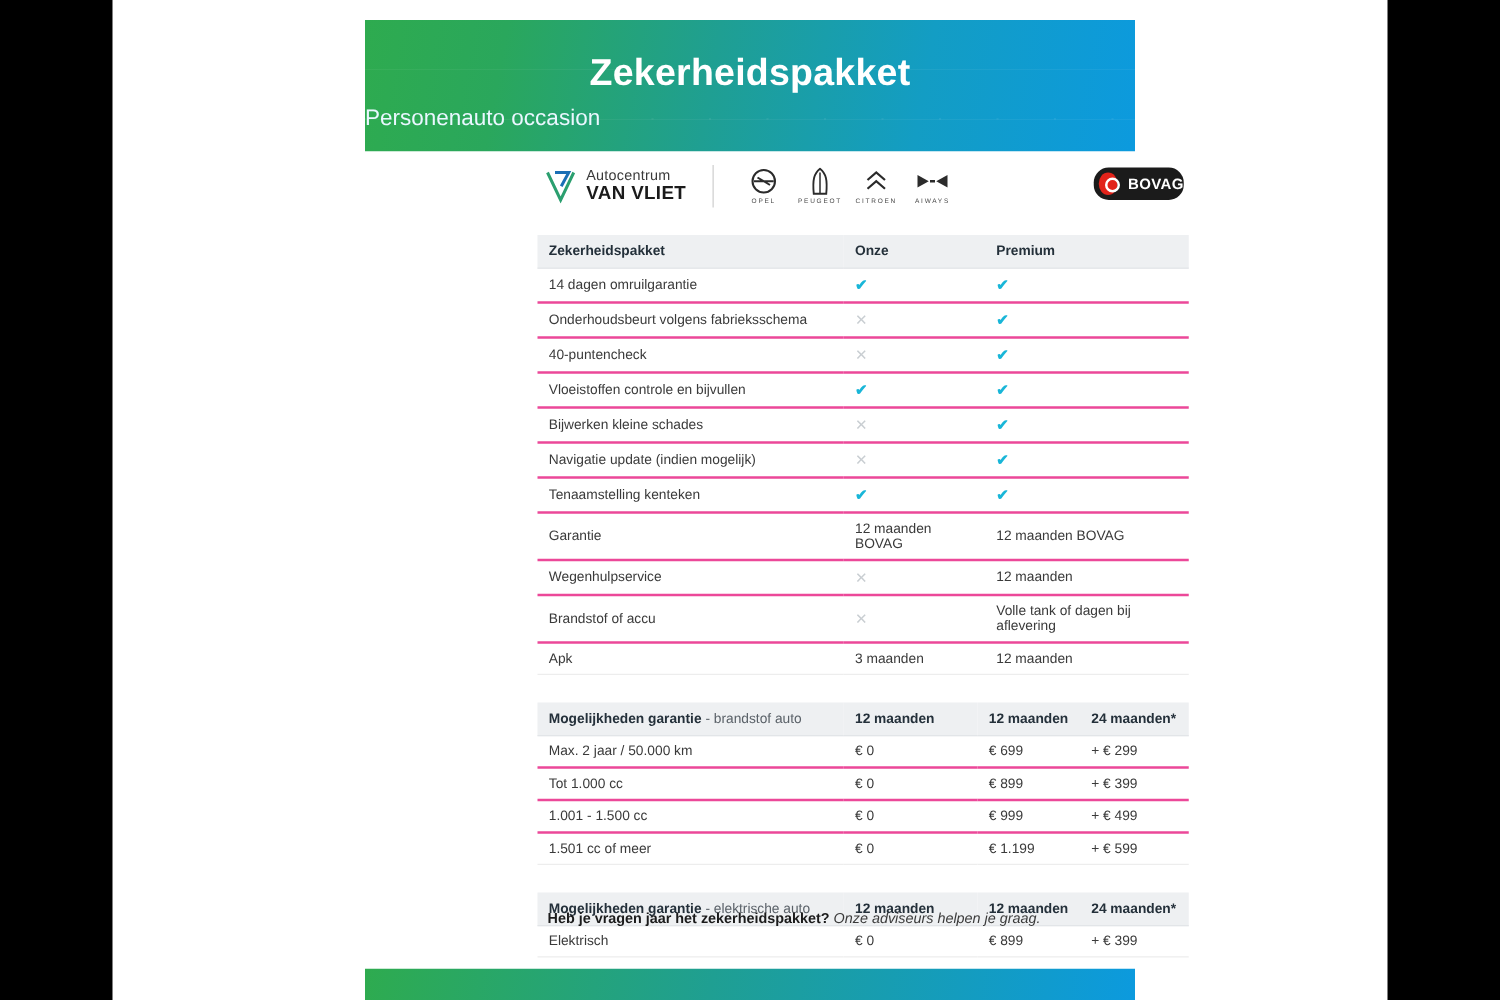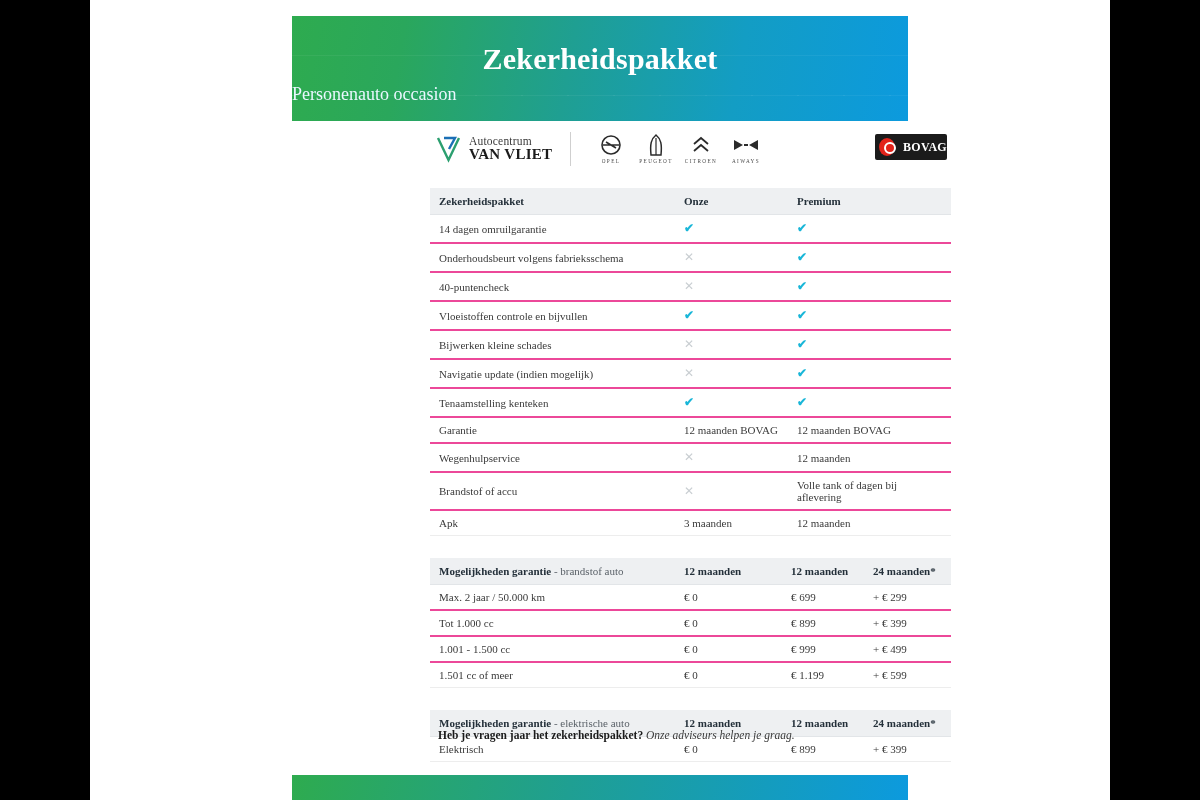--- a/index.html
+++ b/index.html
@@ -9,21 +9,20 @@
     width: 1200px;
     height: 800px;
     overflow: hidden;
     font-family: "Liberation Sans", sans-serif;
   }
   #page {
     position: relative;
     width: 1200px;
     height: 771px;
     background: #000000;
-    font-family: Liberation Serif, serif;
   }
   .sheet {
     position: absolute;
     left: 90px;
     top: 0;
     width: 1020px;
     height: 800px;
     background: #ffffff;
   }
   .banner {
@@ -133,21 +132,21 @@
     color: #4a4a4a;
     margin-top: 2px;
   }
   .bovag {
     position: absolute;
     left: 545px;
     top: 2px;
     width: 72px;
     height: 26px;
     background: #1b1b1b;
-    border-radius: 2px;
+    border-radius: 12px;
     display: flex;
     align-items: center;
     padding-left: 4px;
     box-sizing: border-box;
     gap: 8px;
   }
   .bovag .dot {
     width: 18px; height: 18px;
     background: #e2231a;
     border-radius: 50%;

